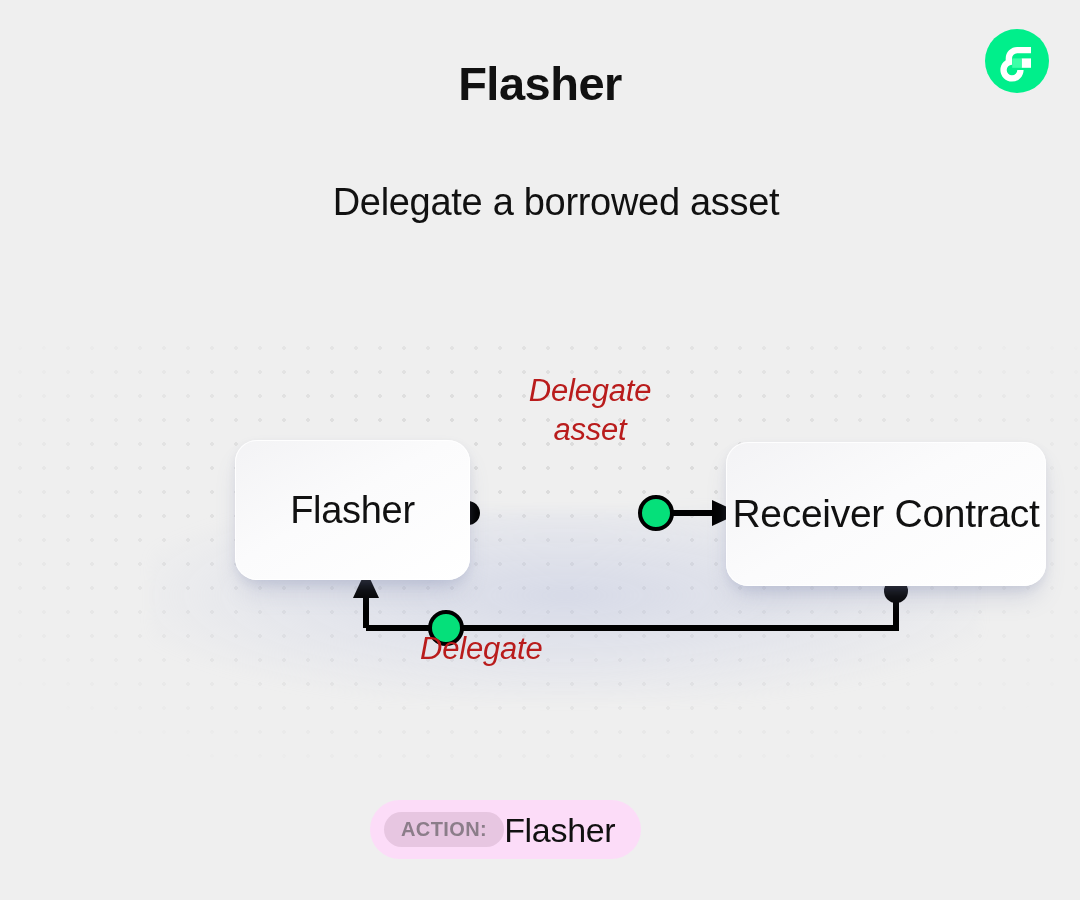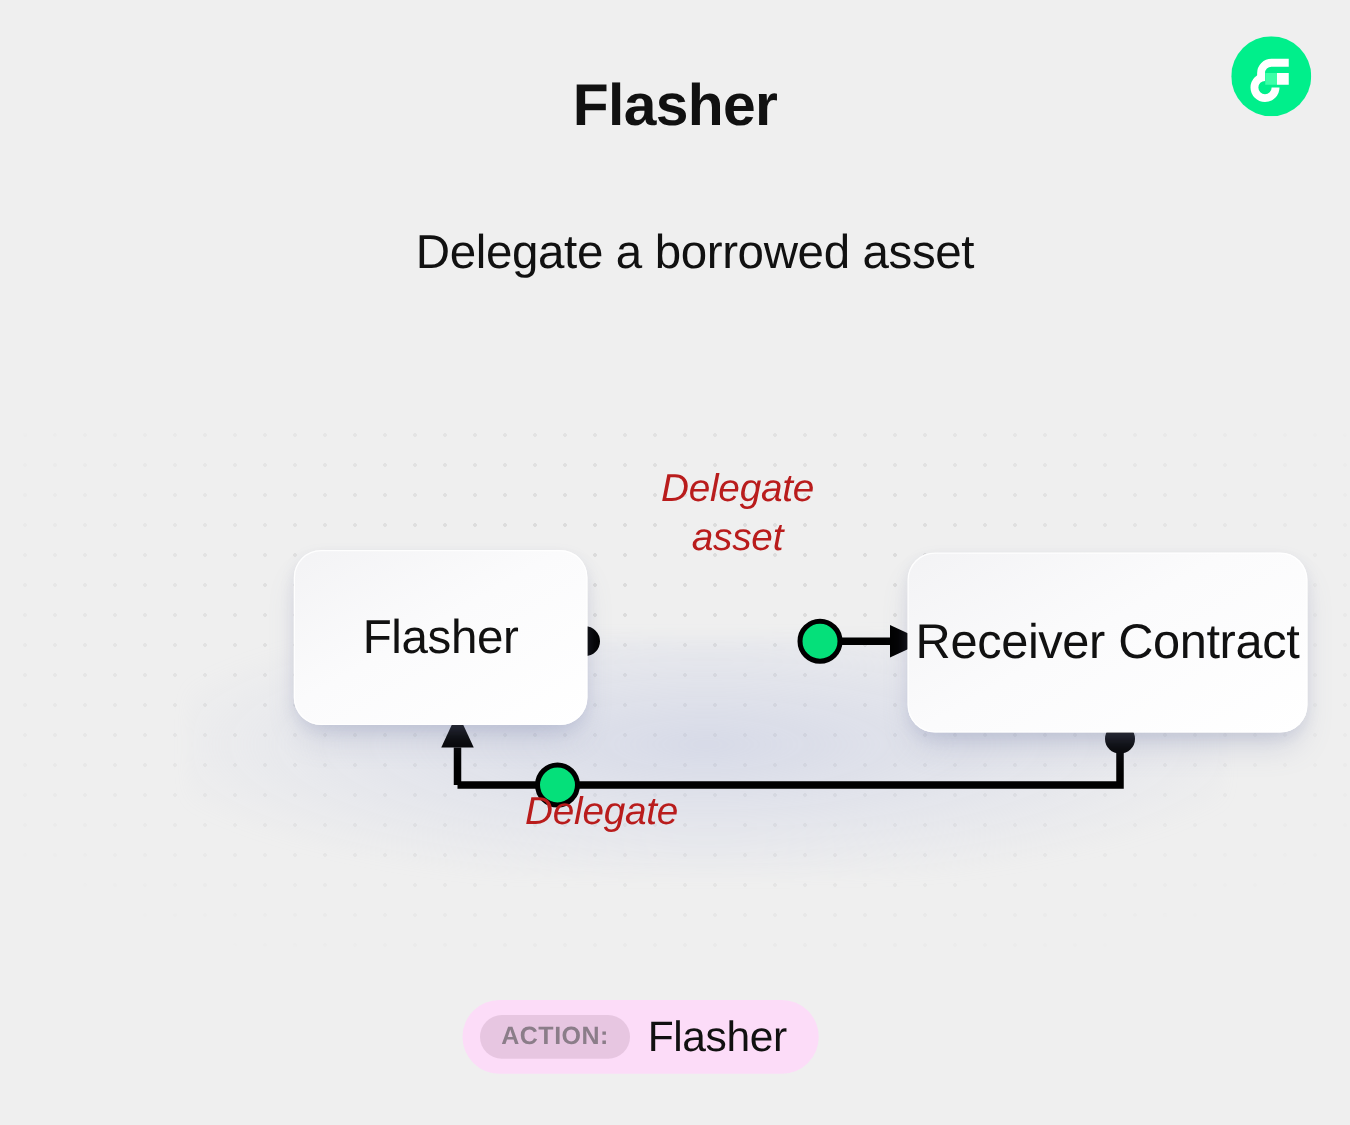--- a/index.html
+++ b/index.html
@@ -169,21 +169,20 @@
   .action-badge {
     position: absolute;
     left: 370px;
     top: 800px;
     height: 59px;
     border-radius: 30px;
     background: #fcdcf8;
     display: flex;
     align-items: center;
     padding: 0 20px 0 14px;
-    gap: 14px;
   }
   .action-badge-tag {
     background: #e7c6e1;
     color: #8b7d89;
     font-size: 20px;
     font-weight: 700;
     letter-spacing: 0.4px;
     border-radius: 18px;
     padding: 7px 17px 8px 17px;
     line-height: 1;

